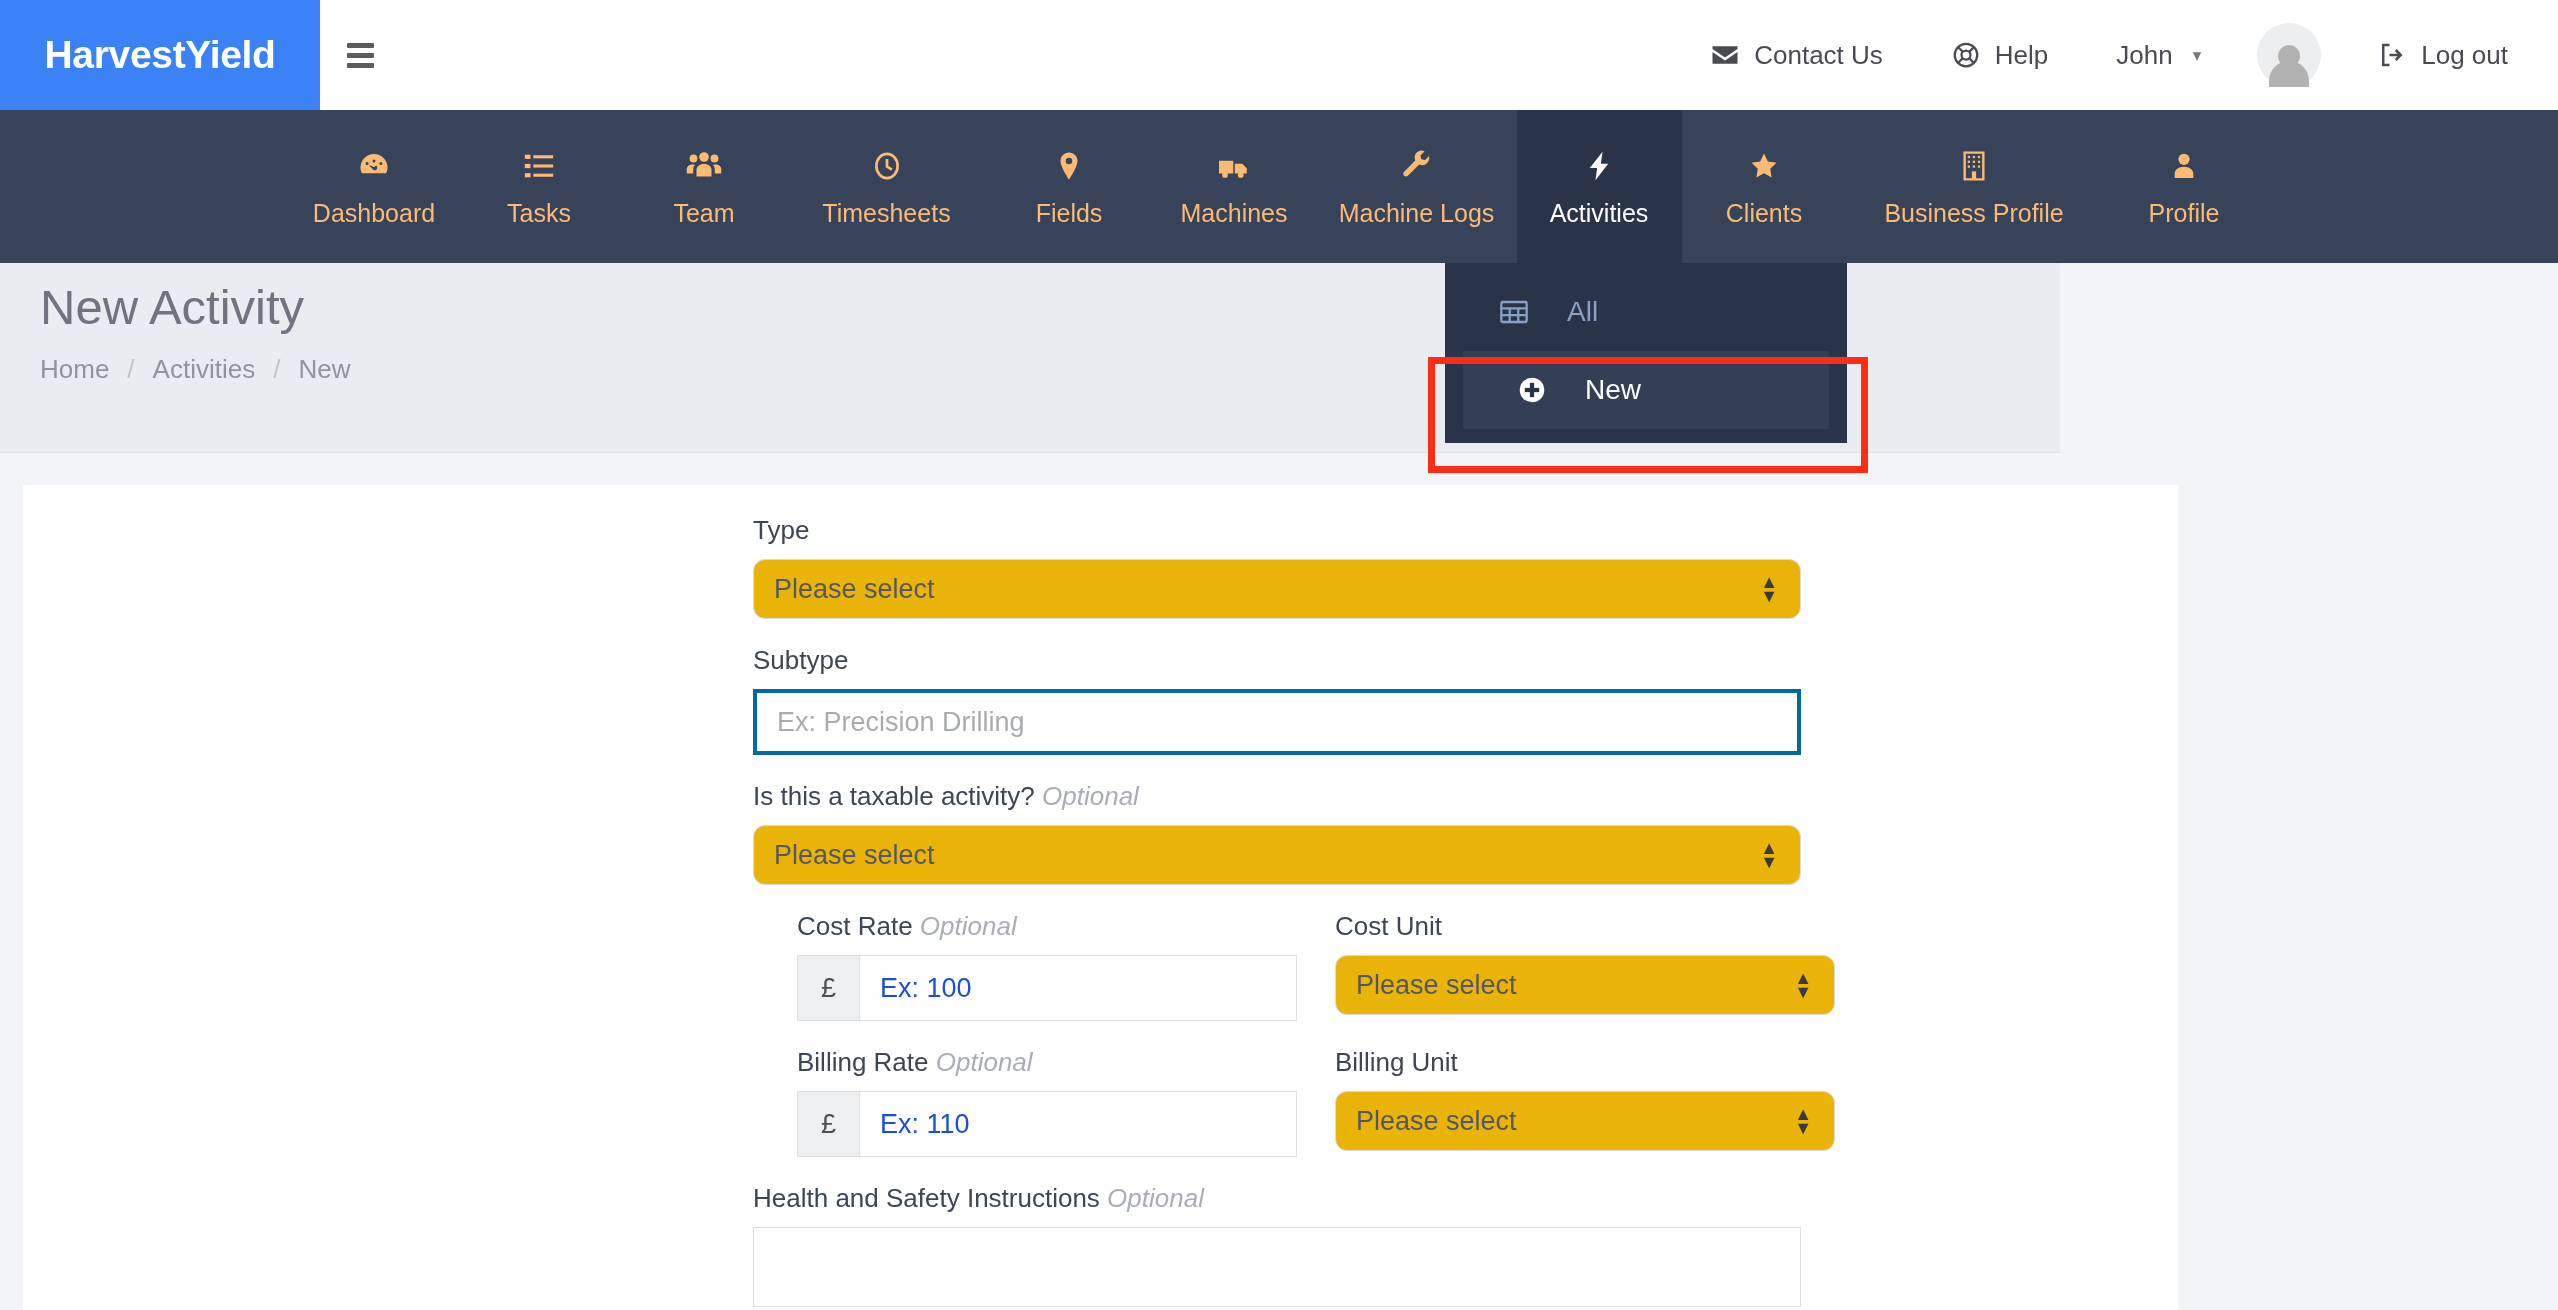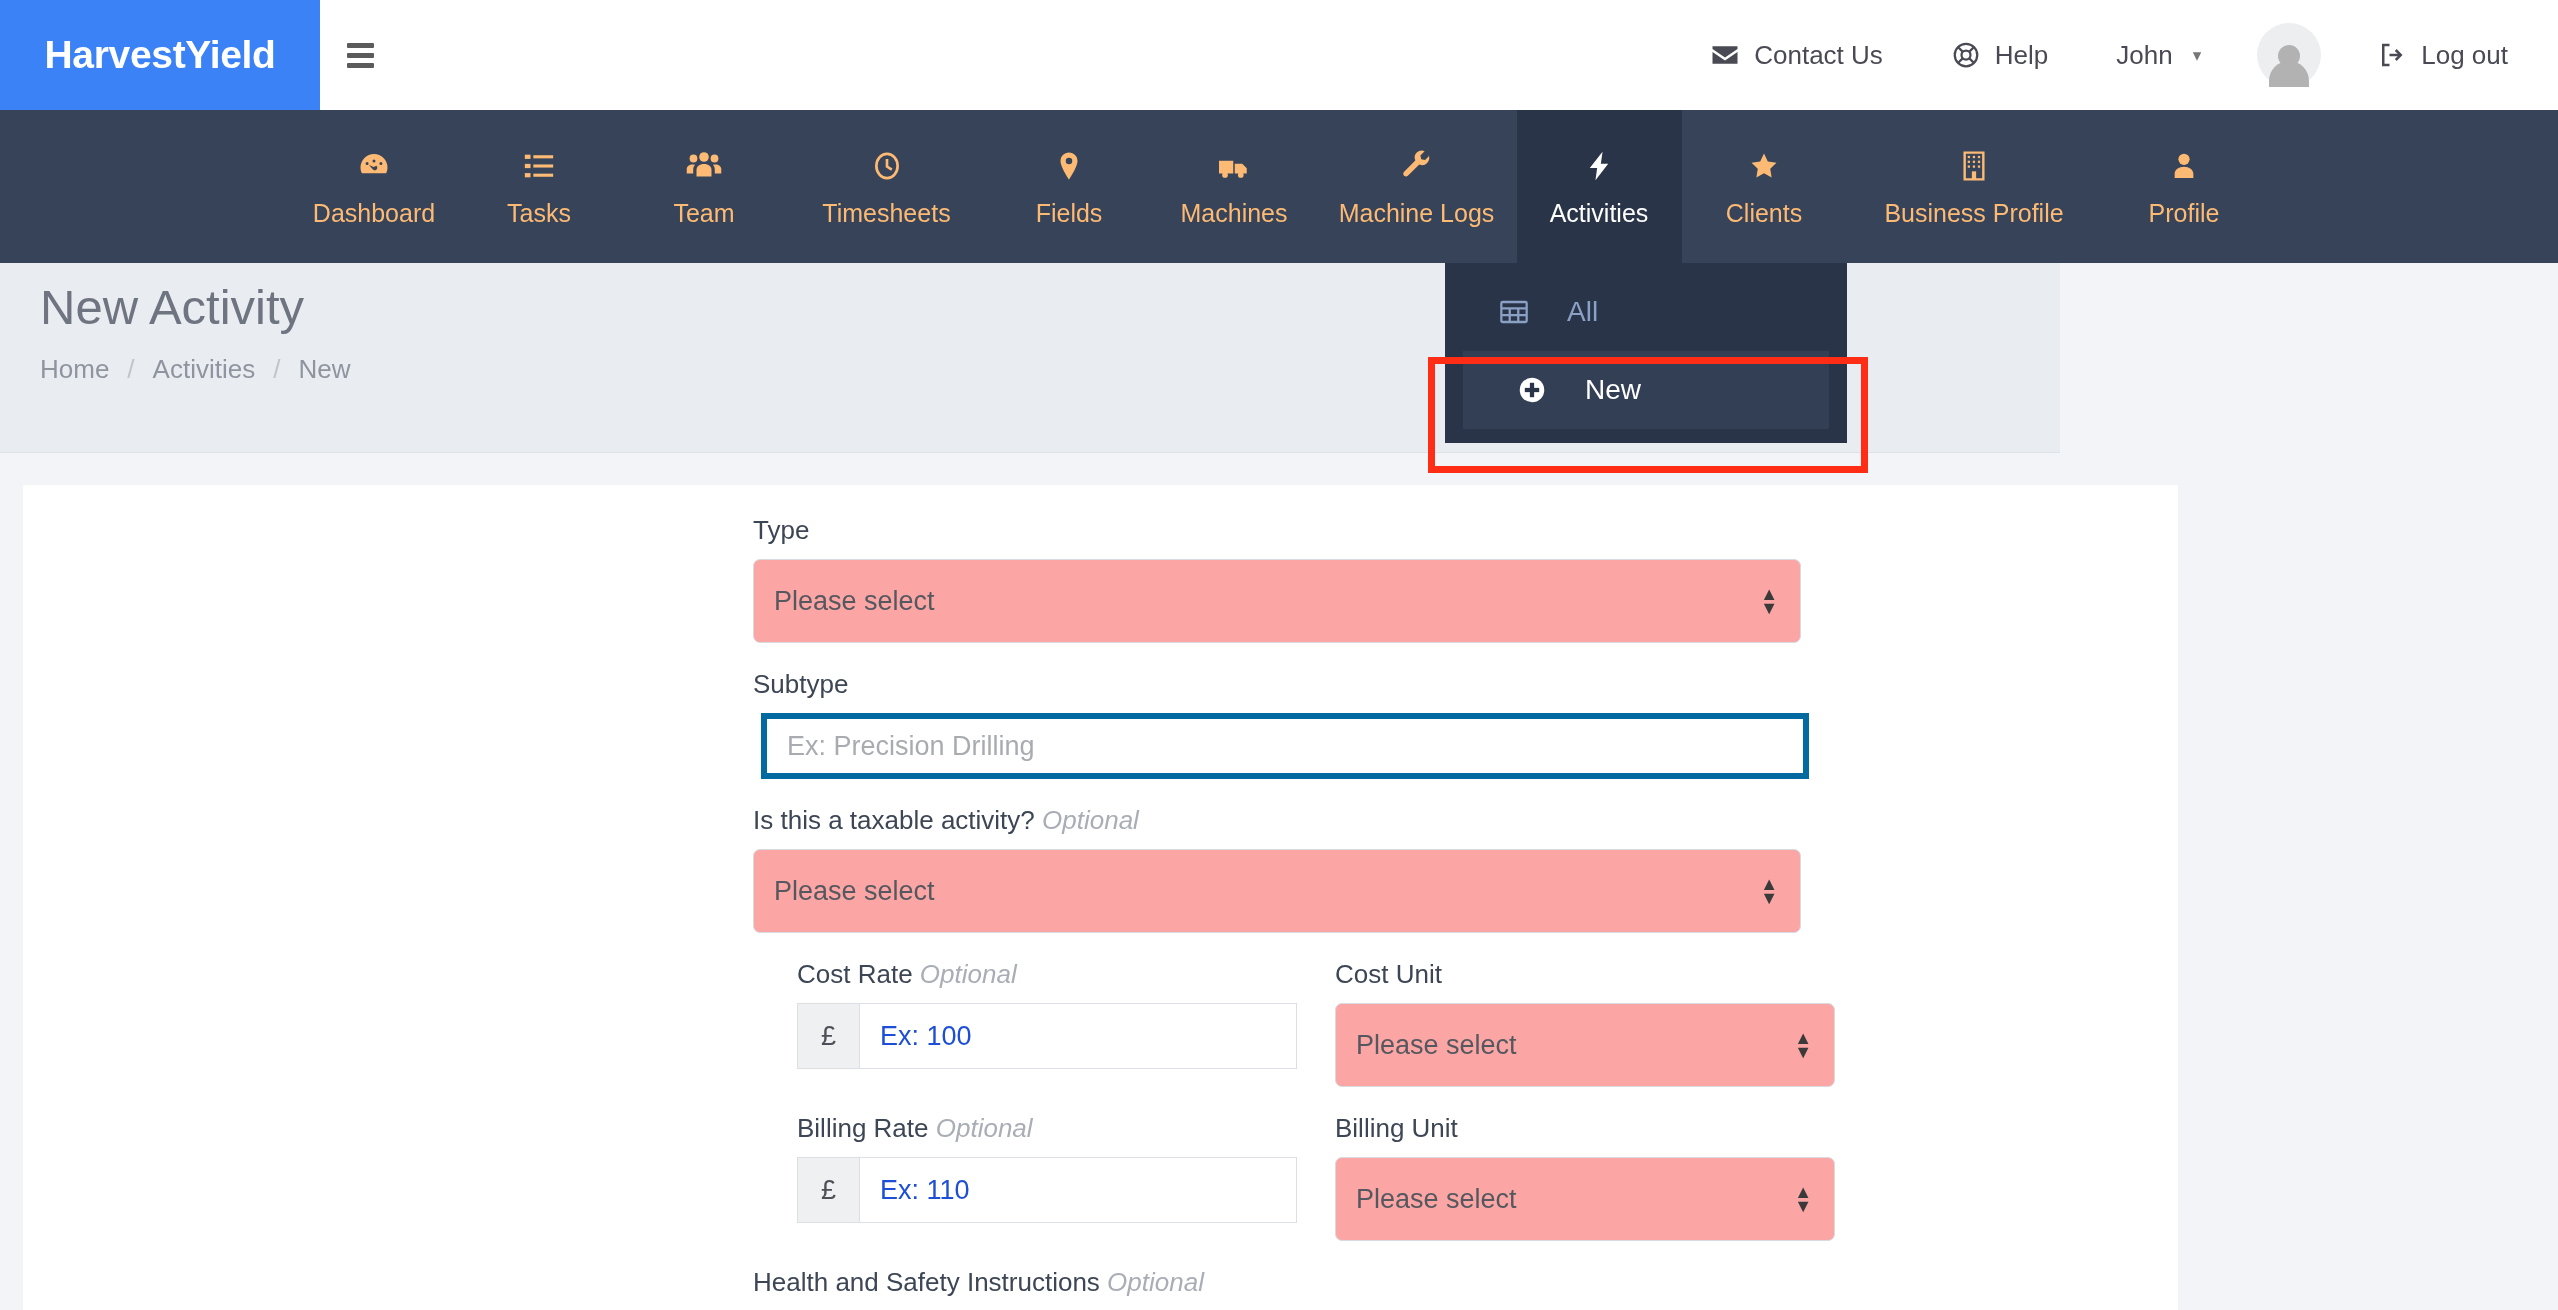--- a/index.html
+++ b/index.html
@@ -249,24 +249,24 @@
     margin-bottom: 13px;
     display: block;
   }
   .flabel .opt {
     color: #a9adb5;
     font-style: italic;
   }
 
   .fselect {
     width: 1048px;
-    height: 84px;
+    height: 60px;
     border: 1px solid #d7dbe0;
-    border-radius: 7px;
-    background: #fca5a5;
+    border-radius: 12px;
+    background: #eab308;
     display: flex;
     align-items: center;
     padding: 0 20px;
     font-size: 27px;
     color: #55595f;
     position: relative;
   }
   .fselect .spin {
     position: absolute;
     right: 22px;
@@ -274,28 +274,27 @@
     flex-direction: column;
     gap: 3px;
     line-height: 0.6;
     font-size: 18px;
     color: #3a3a3a;
   }
 
   .finput {
     width: 1048px;
     height: 66px;
-    border: 6px solid #0369a1;
+    border: 4px solid #0369a1;
     background: #ffffff;
     display: flex;
     align-items: center;
     padding: 4px 20px;
     font-size: 27px;
     color: #a8abb0;
-    margin-left: 8px;
   }
 
   .row2 {
     display: flex;
     gap: 38px;
   }
   .col-left { width: 605px; margin-left: 44px; }
   .col-right { width: 605px; }
 
   .input-group {

